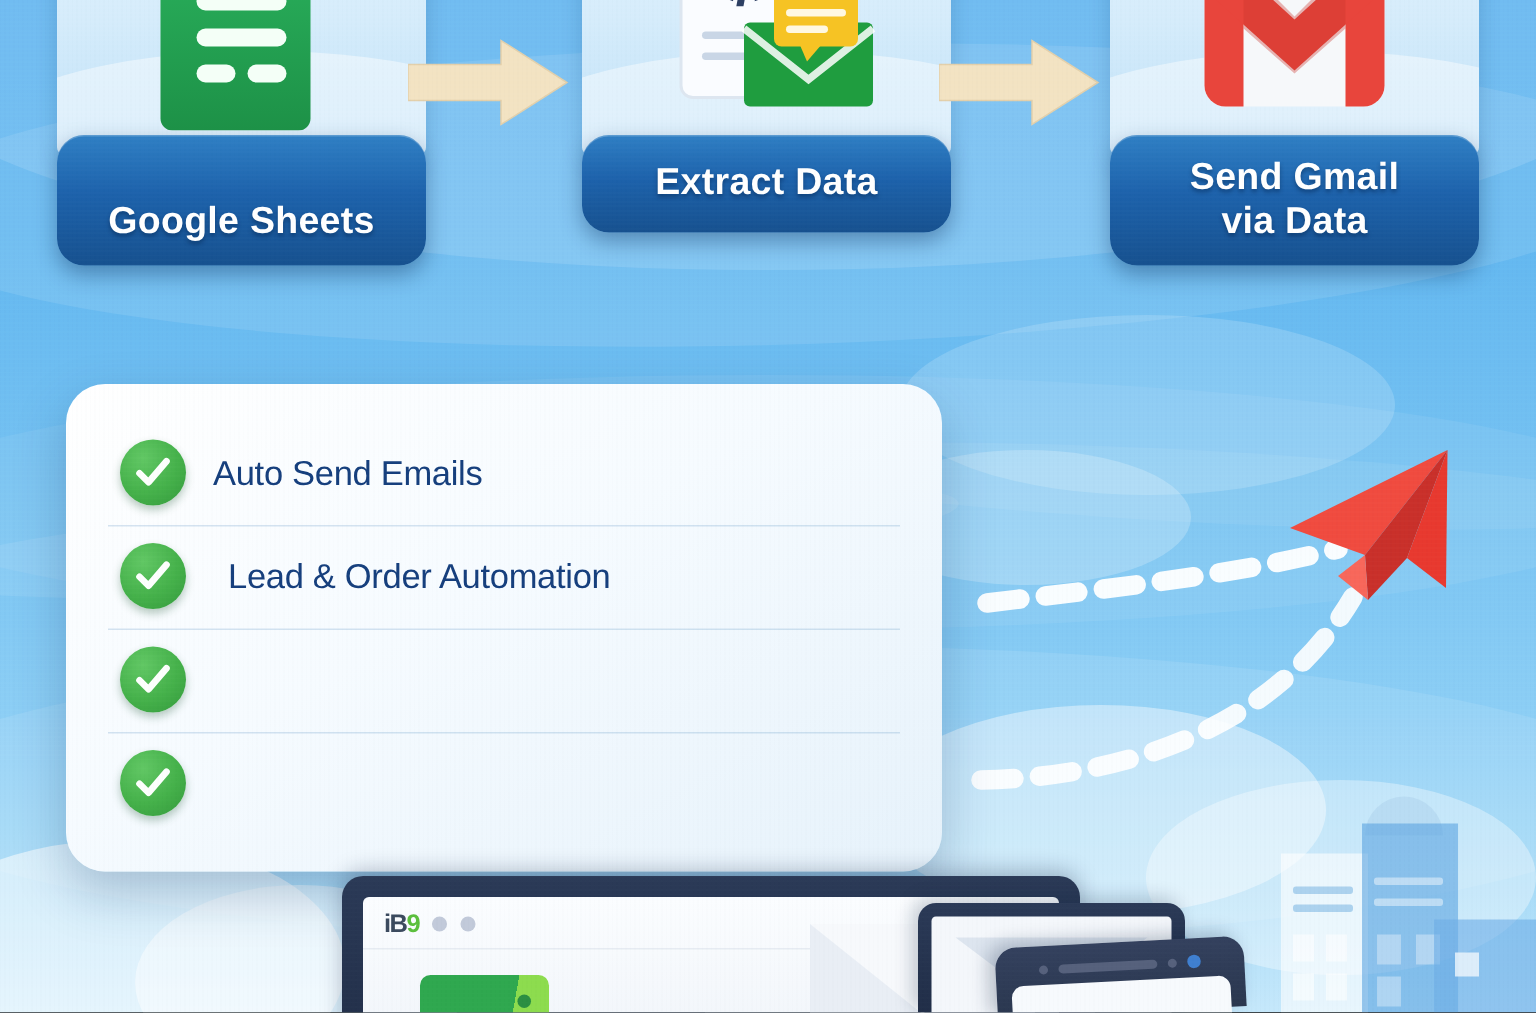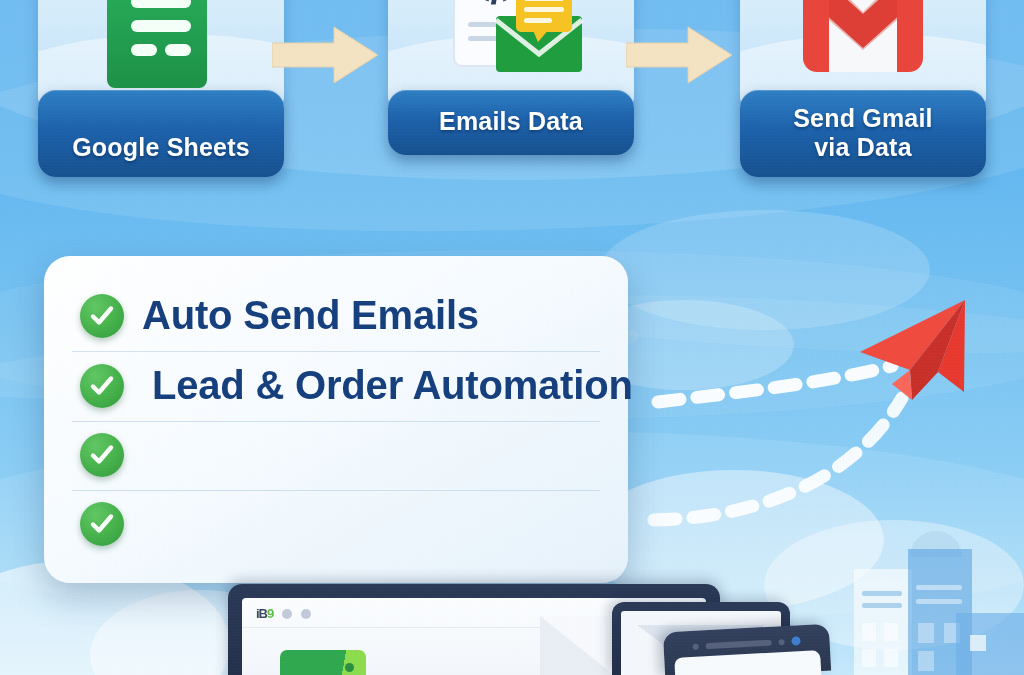--- a/index.html
+++ b/index.html
@@ -142,22 +142,22 @@
   .check-badge {
     flex: 0 0 auto;
     width: 44px; height: 44px;
     border-radius: 50%;
     background: radial-gradient(circle at 35% 28%, #61c764 0%, #45b14a 55%, #34993c 100%);
     box-shadow: 0 3px 6px rgba(20,80,40,0.30);
     display: flex; align-items: center; justify-content: center;
   }
   .check-text {
     color: #163f7d;
-    font-weight: bold;
-    font-size: 40px;
+    font-weight: normal;
+    font-size: 23px;
     letter-spacing: -0.2px;
     white-space: nowrap;
   }
 
   
   .plane-layer { position: absolute; left: 620px; top: 280px; width: 404px; height: 290px; }
 
   
   .monitor {
     position: absolute;
@@ -176,21 +176,21 @@
     width: 100%; height: 100%;
     background: linear-gradient(180deg, #fbfdff 0%, #f1f5fa 100%);
     border-radius: 4px 4px 0 0;
     overflow: hidden;
   }
   .browser-bar {
     display: flex; align-items: center; gap: 9px;
     padding: 8px 12px 6px 14px;
     border-bottom: 1px solid #e6ebf2;
   }
-  .brand-mini { font-size: 13px; font-weight: bold; color: #3b4a5e; letter-spacing: -1px; }
+  .brand-mini { font-size: 17px; font-weight: bold; color: #3b4a5e; letter-spacing: -1px; }
   .brand-mini em { color: #5bbf3d; font-style: normal; }
   .dot { width: 10px; height: 10px; border-radius: 50%; background: #c2cada; }
   .screen-tag {
     position: absolute; left: 38px; top: 52px;
     width: 86px; height: 34px;
     background: linear-gradient(100deg, #2fa84f 0%, #2fa84f 72%, #8ddc4e 72%, #8ddc4e 100%);
     border-radius: 7px;
   }
   .screen-tag::after {
     content: ""; position: absolute; right: 12px; top: 13px;
@@ -350,21 +350,21 @@
             <path d="M60 76 l43 34 l43 -34" fill="none" stroke="#ffffff" stroke-width="5" opacity="0.85"></path>
             <rect x="80" y="40" width="56" height="48" rx="5" fill="#f6c324"></rect>
             <path d="M96 84 l6 14 l12 -14 z" fill="#f6c324"></path>
             <rect x="88" y="52" width="40" height="5" rx="2.5" fill="#fff8e0"></rect>
             <rect x="88" y="63" width="40" height="5" rx="2.5" fill="#fff8e0"></rect>
             <rect x="88" y="74" width="28" height="5" rx="2.5" fill="#fff8e0"></rect>
           </svg>
         </div>
       </div>
       <div class="card-label">
-        <span>Emails Data</span>
+        <span>Extract Data</span>
       </div>
     </div>
 
     <div class="flow-arrow a2">
       <svg width="108" height="58" viewBox="0 0 108 58">
         <path d="M0 17 h62 v-16 l44 28 l-44 28 v-16 h-62 z" fill="#f3e3c2" stroke="#e3d0ab" stroke-width="1"></path>
       </svg>
     </div>
 
     <div class="flow-card c3">

